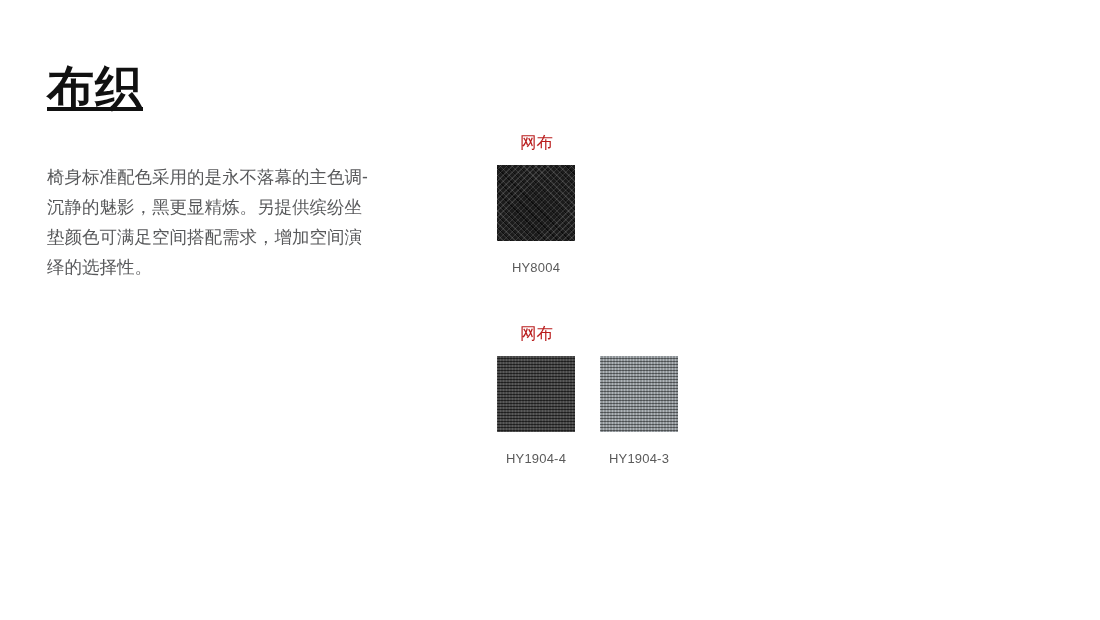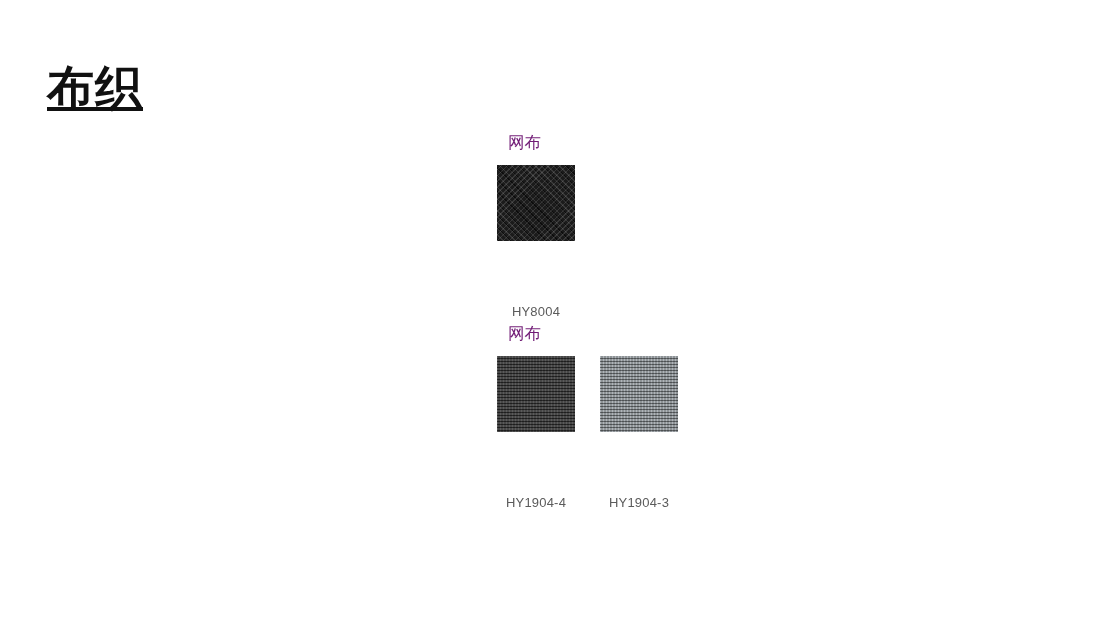--- a/index.html
+++ b/index.html
@@ -52,37 +52,36 @@
   }
   .group {
     position: absolute;
   }
   .group-1 { top: 133px; left: 0; }
   .group-2 { top: 324px; left: 0; }
 
   .group-heading {
     font-size: 16.5px;
     font-weight: 400;
-    color: #701a75;
-    margin: 0 0 12px 11px;
+    color: #b91c1c;
+    margin: 0 0 12px 23px;
     line-height: 1.2;
     font-family: Liberation Sans, sans-serif;
   }
 
   .swatch-row {
     display: flex;
     flex-direction: row;
     gap: 25px;
   }
   .swatch-cell {
     width: 78px;
     display: flex;
     flex-direction: column;
     align-items: center;
-    gap: 44px;
   }
   .swatch-chip {
     width: 78px;
     height: 76px;
     display: block;
     position: relative;
   }
   .swatch-chip.tall { height: 76px; }
 
   .swatch-label {
@@ -120,20 +119,21 @@
         rgba(255,255,255,0.12) 1.4px, rgba(255,255,255,0.12) 3.0px);
     background-size: 3px 3px, 3px 3px;
     background-position: 0 0, 1.5px 1.5px;
   }
 </style>
 </head>
 <body style="background: rgb(255, 255, 255);">
 
 <div class="left-col">
   <h1 class="page-title">布织</h1>
+  <p class="body-copy">椅身标准配色采用的是永不落幕的主色调-沉静的魅影，黑更显精炼。另提供缤纷坐垫颜色可满足空间搭配需求，增加空间演绎的选择性。</p>
 </div>
 
 <div class="swatch-region">
 
   <div class="group group-1">
     <div class="group-heading">网布</div>
     <div class="swatch-row">
       <div class="swatch-cell">
         <span class="swatch-chip tex-mesh tall" style="background-color: rgb(27, 27, 27);"></span>
         <span class="swatch-label">HY8004</span>

